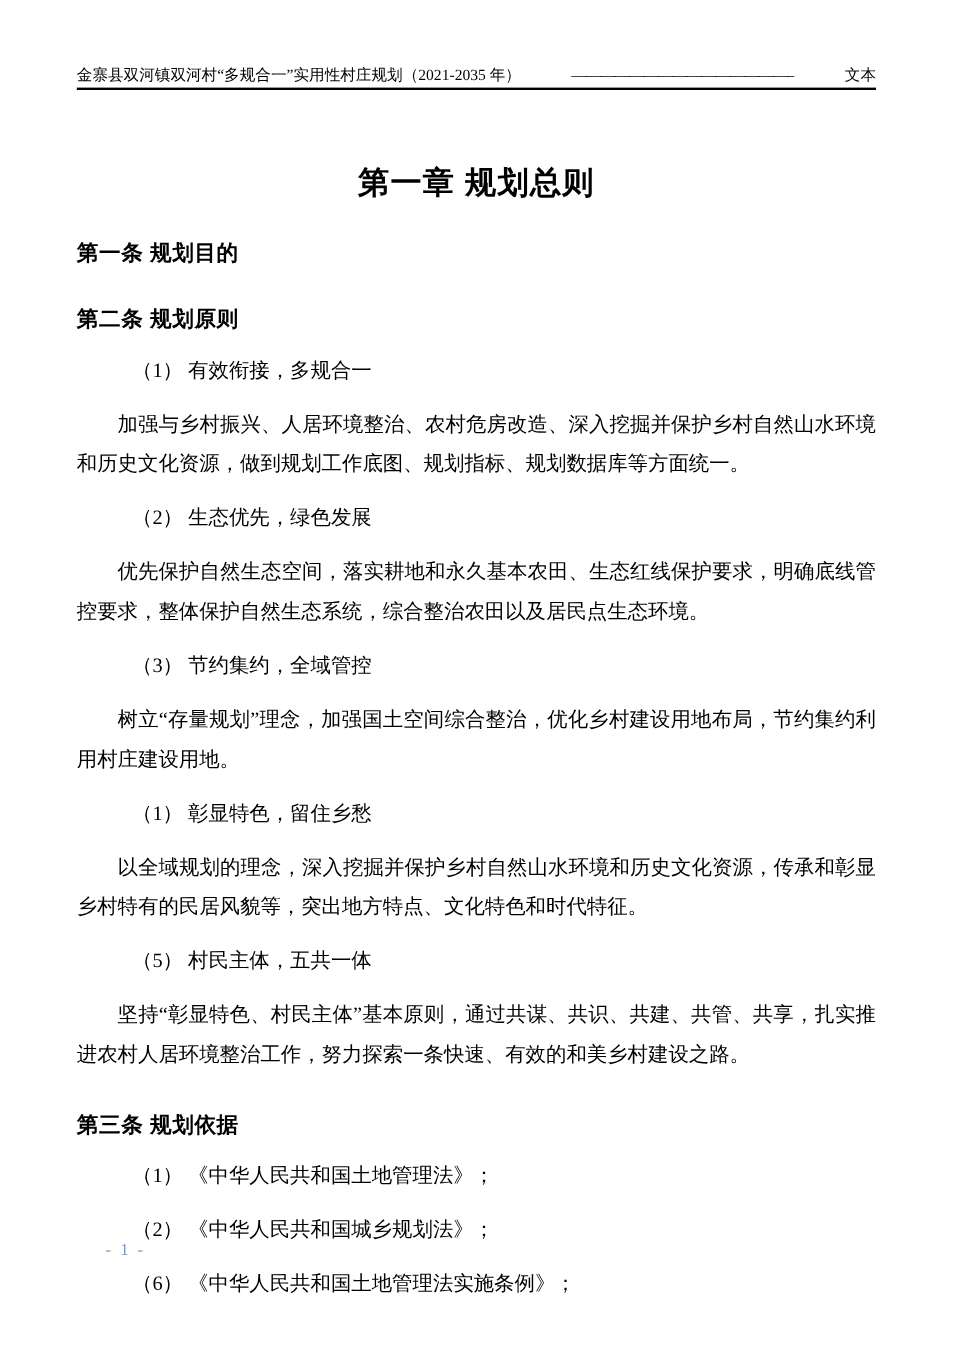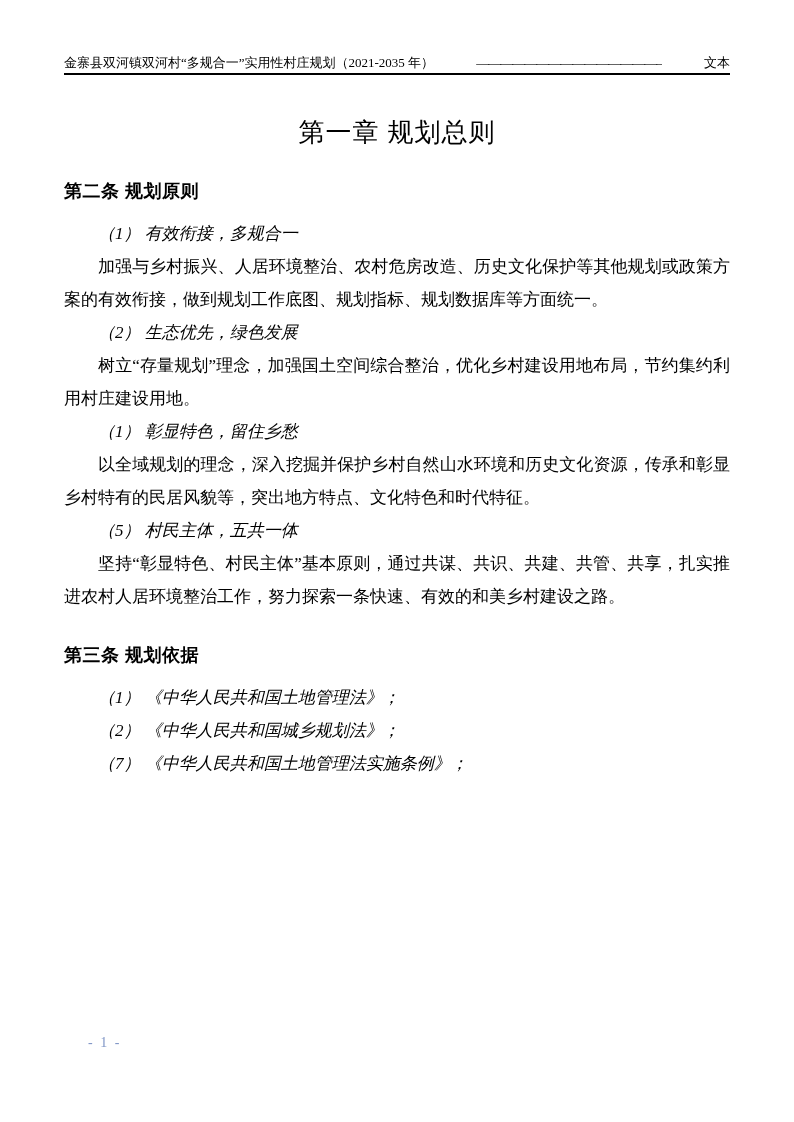--- a/index.html
+++ b/index.html
@@ -30,49 +30,48 @@
     gap: 42px;
   }
   .header .h-title { flex: 0 0 auto; }
   .header .h-dashes {
     flex: 1 1 auto;
     overflow: hidden;
     letter-spacing: -1px;
   }
   .header .h-suffix { flex: 0 0 auto; }
   h1.chapter-title {
-    margin: 40px 0 0 0;
+    margin: 60px 0 0 0;
     text-align: center;
     font-family: "Liberation Sans", "DejaVu Sans", sans-serif;
-    font-weight: normal;
+    font-weight: bold;
     font-size: 26px;
     line-height: 34px;
     letter-spacing: 1px;
   }
   h2.section-heading {
     margin: 30px 0 13px 0;
     font-family: "Liberation Sans", "DejaVu Sans", sans-serif;
     font-weight: bold;
     font-size: 18px;
     line-height: 25px;
     letter-spacing: 0.5px;
   }
   p.body-text {
     margin: 0;
     font-size: 17px;
     line-height: 33px;
     text-align: justify;
     text-indent: 2em;
   }
   p.item-label {
-    margin: 0;
+    margin: 12px;
     font-size: 17px;
     line-height: 33px;
     text-indent: 2em;
-    font-style: italic;
   }
   .footer-pagenum {
     position: absolute;
     left: 88px;
     top: 1034px;
     font-size: 14px;
     line-height: 18px;
     color: #8096c6;
     letter-spacing: 2px;
   }
@@ -83,37 +82,40 @@
 <div class="page">
 
   <div class="header">
     <span class="h-title">金寨县双河镇双河村“多规合一”实用性村庄规划（2021-2035 年）</span>
     <span class="h-dashes">———————————————————————————————————————</span>
     <span class="h-suffix">文本</span>
   </div>
 
   <h1 class="chapter-title">第一章 规划总则</h1>
 
+  <h2 class="section-heading">第一条 规划目的</h2>
 
   <h2 class="section-heading">第二条 规划原则</h2>
 
   <p class="item-label">（1） 有效衔接，多规合一</p>
-  <p class="body-text">加强与乡村振兴、人居环境整治、农村危房改造、历史文化保护等其他规划或政策方案的有效衔接，做到规划工作底图、规划指标、规划数据库等方面统一。</p>
+  <p class="body-text">加强与乡村振兴、人居环境整治、农村危房改造、深入挖掘并保护乡村自然山水环境和历史文化资源，做到规划工作底图、规划指标、规划数据库等方面统一。</p>
 
   <p class="item-label">（2） 生态优先，绿色发展</p>
+  <p class="body-text">优先保护自然生态空间，落实耕地和永久基本农田、生态红线保护要求，明确底线管控要求，整体保护自然生态系统，综合整治农田以及居民点生态环境。</p>
 
+  <p class="item-label">（3） 节约集约，全域管控</p>
   <p class="body-text">树立“存量规划”理念，加强国土空间综合整治，优化乡村建设用地布局，节约集约利用村庄建设用地。</p>
 
   <p class="item-label">（1） 彰显特色，留住乡愁</p>
   <p class="body-text">以全域规划的理念，深入挖掘并保护乡村自然山水环境和历史文化资源，传承和彰显乡村特有的民居风貌等，突出地方特点、文化特色和时代特征。</p>
 
   <p class="item-label">（5） 村民主体，五共一体</p>
   <p class="body-text">坚持“彰显特色、村民主体”基本原则，通过共谋、共识、共建、共管、共享，扎实推进农村人居环境整治工作，努力探索一条快速、有效的和美乡村建设之路。</p>
 
   <h2 class="section-heading">第三条 规划依据</h2>
 
   <p class="item-label">（1） 《中华人民共和国土地管理法》；</p>
   <p class="item-label">（2） 《中华人民共和国城乡规划法》；</p>
-  <p class="item-label">（7） 《中华人民共和国土地管理法实施条例》；</p>
+  <p class="item-label">（6） 《中华人民共和国土地管理法实施条例》；</p>
 
   <div class="footer-pagenum">- 1 -</div>
 
 </div>
 
 </body></html>

